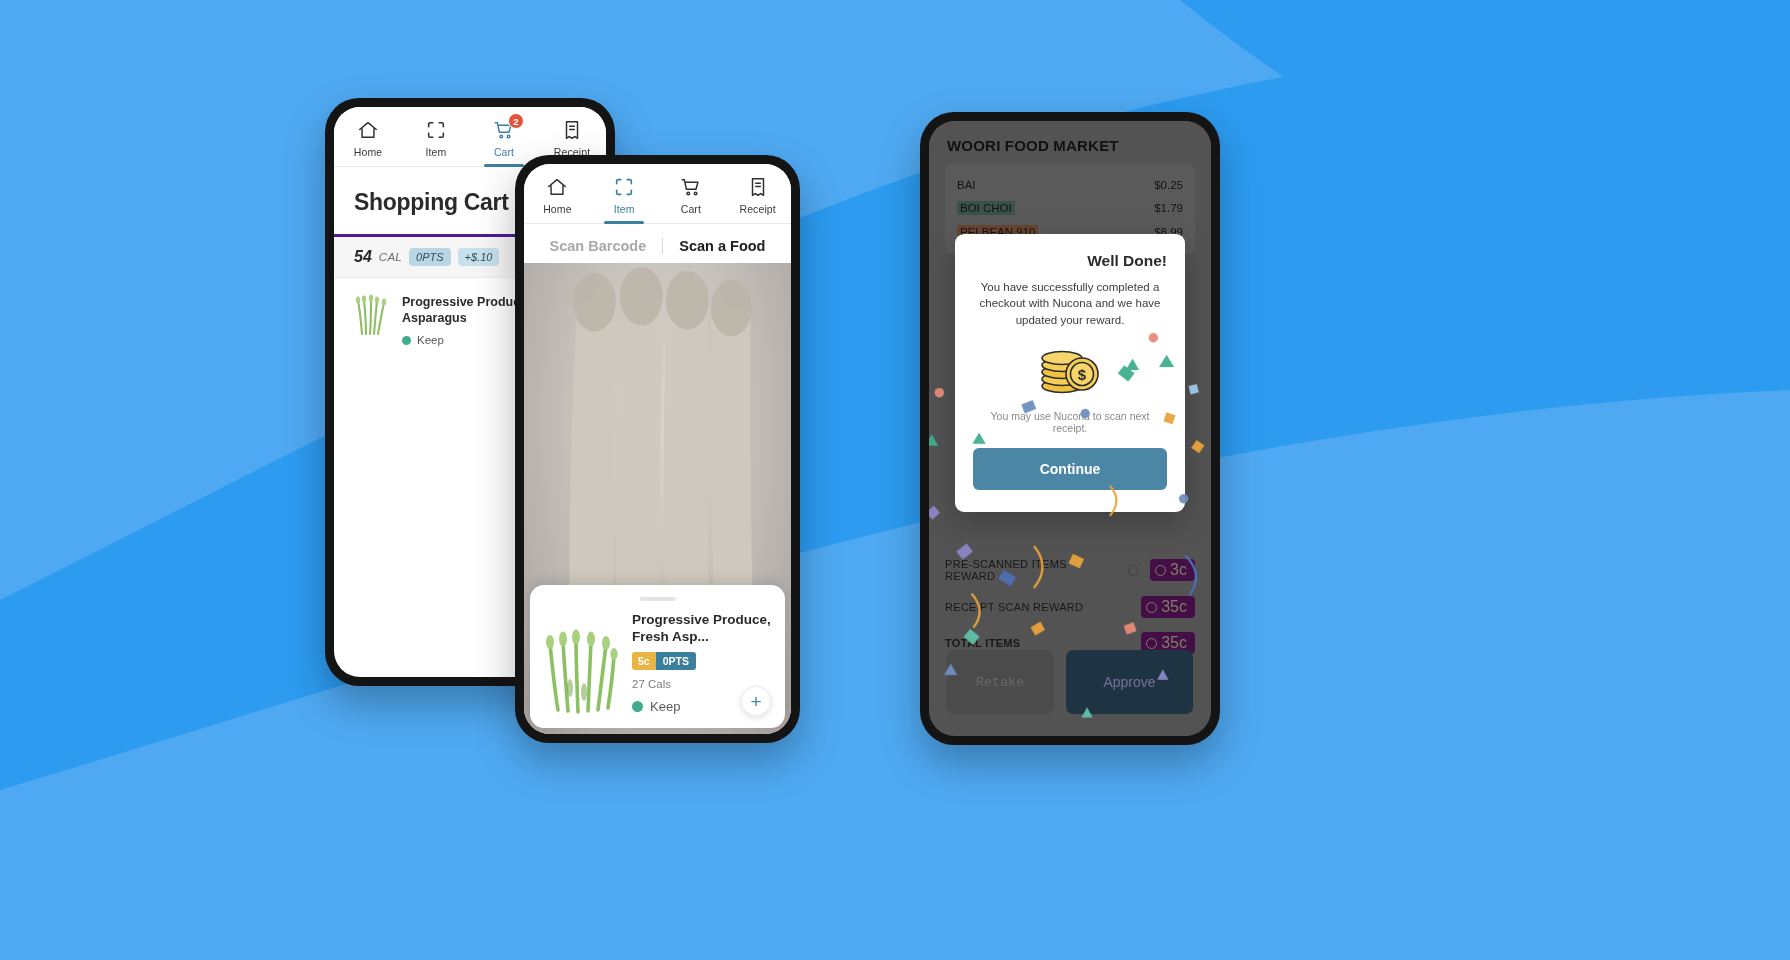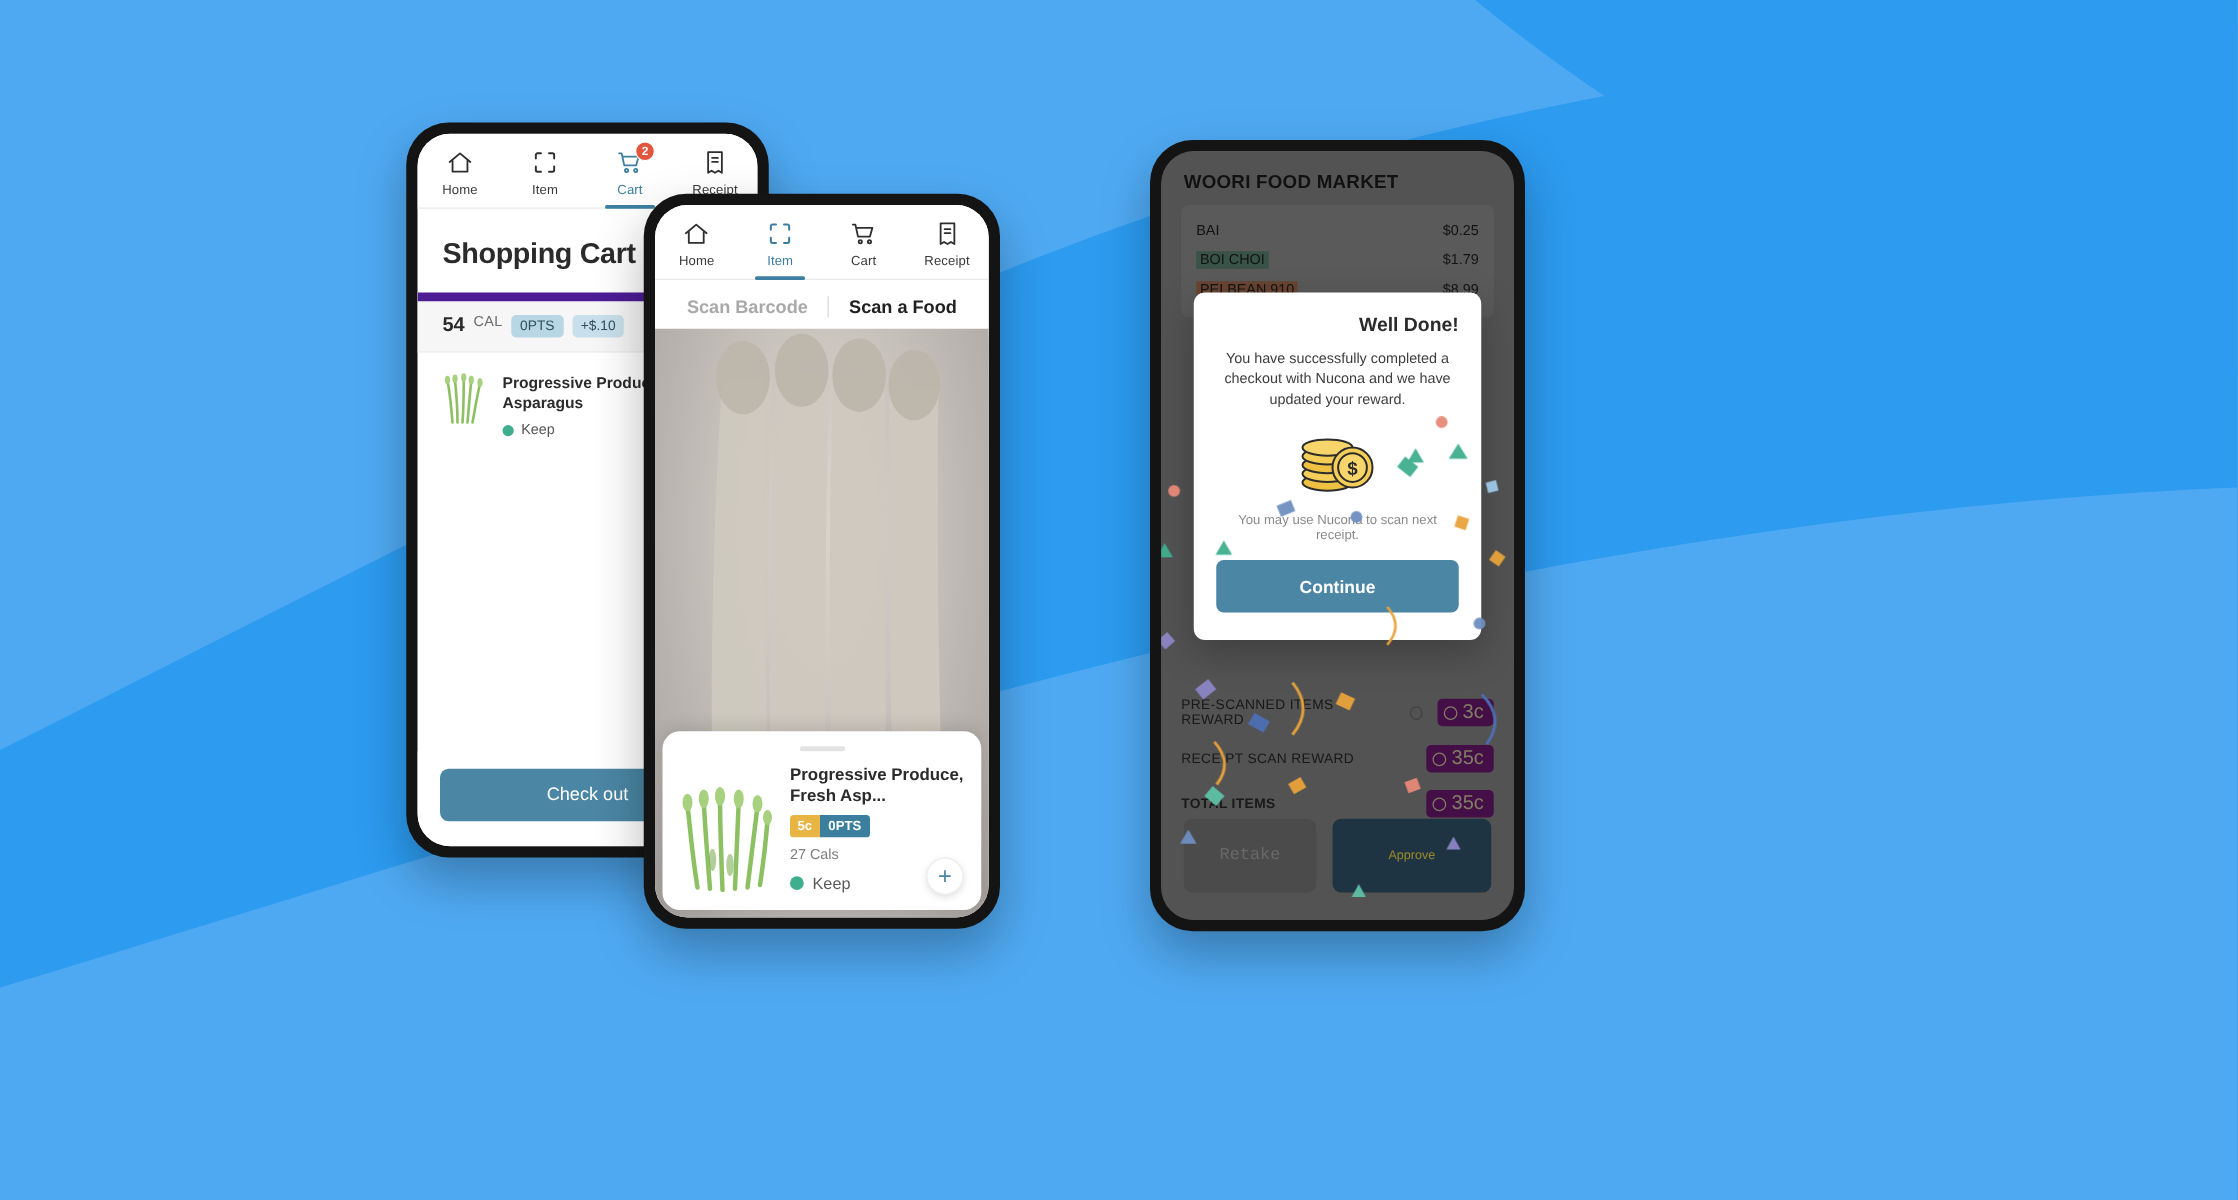--- a/index.html
+++ b/index.html
@@ -58,23 +58,24 @@
     font-size: 9.5px; font-weight: bold;
     display: flex; align-items: center; justify-content: center;
     border: 1.5px solid #fff;
   }
 
   .page-title {
     font-size: 23px; font-weight: bold; color: #2b2b2b;
     padding: 22px 20px 18px 20px; letter-spacing: -.3px;
   }
   .summary-bar {
-    background: #f6f6f6; border-top: 7px solid #4c1d95; border-bottom: 1px solid #ececec;
-    display: flex; gap: 7px;
+    background: #f6f6f6; border-top: 3px solid #4c1d95; border-bottom: 1px solid #ececec;
+    display: flex; align-items: center; gap: 7px;
     padding: 11px 20px;
+    font-style: italic;
   }
   .summary-bar .cal-num { font-size: 16px; font-weight: bold; color: #2b2b2b; }
   .summary-bar .cal-lbl { font-size: 11.5px; color: #6c6c6c; letter-spacing: .3px; }
   .chip {
     background: #b8d6e4; color: #2e4f5e; font-size: 11px;
     padding: 3px 7px; border-radius: 4px; font-weight: 500;
   }
   .chip.light { background: #c8e0ec; }
 
   .cart-item { display: flex; gap: 12px; padding: 16px 20px 14px 20px; }
@@ -181,21 +182,21 @@
     position: absolute; left: 0; right: 0; bottom: 0;
     display: flex; gap: 13px; padding: 16px 18px 22px 18px;
   }
   .btn-retake {
     flex: 1; border: 0; border-radius: 7px; background: #7d7d7d;
     color: #aeaeae; font-size: 13.5px; padding: 12px 0; cursor: pointer;
     font-family: Liberation Mono, monospace;
   }
   .btn-approve {
     flex: 1.2; border: 0; border-radius: 7px; background: #34576e;
-    color: #fde047; font-size: 10px; padding: 24px 0; cursor: pointer;
+    color: #c4b5fd; font-size: 14px; padding: 24px 0; cursor: pointer;
     font-family: inherit;
   }
 
   
   .modal {
     position: absolute; left: 26px; right: 26px; top: 113px;
     background: #fff; border-radius: 9px;
     padding: 18px 18px 22px 18px;
     box-shadow: 0 10px 30px rgba(0,0,0,.25);
     z-index: 5;
@@ -305,23 +306,20 @@
       </span>
       <div style="flex:1;min-width:0;">
         <div class="ci-name">Progressive Produce, Fresh Asparagus</div>
         <div class="keep-row">
           <span class="keep-dot"></span>
           <span class="keep-txt">Keep</span>
         </div>
       </div>
     </div>
 
-    <div class="cart-footer">
-      <button class="btn-primary">Check out</button>
-    </div>
   </div>
 </div>
 
 <div class="phone" id="phone-scan">
   <div class="screen">
 
     <div class="tabbar">
       <div class="tab">
         <span class="ticon">
           <svg viewBox="0 0 24 24" fill="none" stroke="currentColor" stroke-width="1.6" stroke-linecap="round" stroke-linejoin="round">

